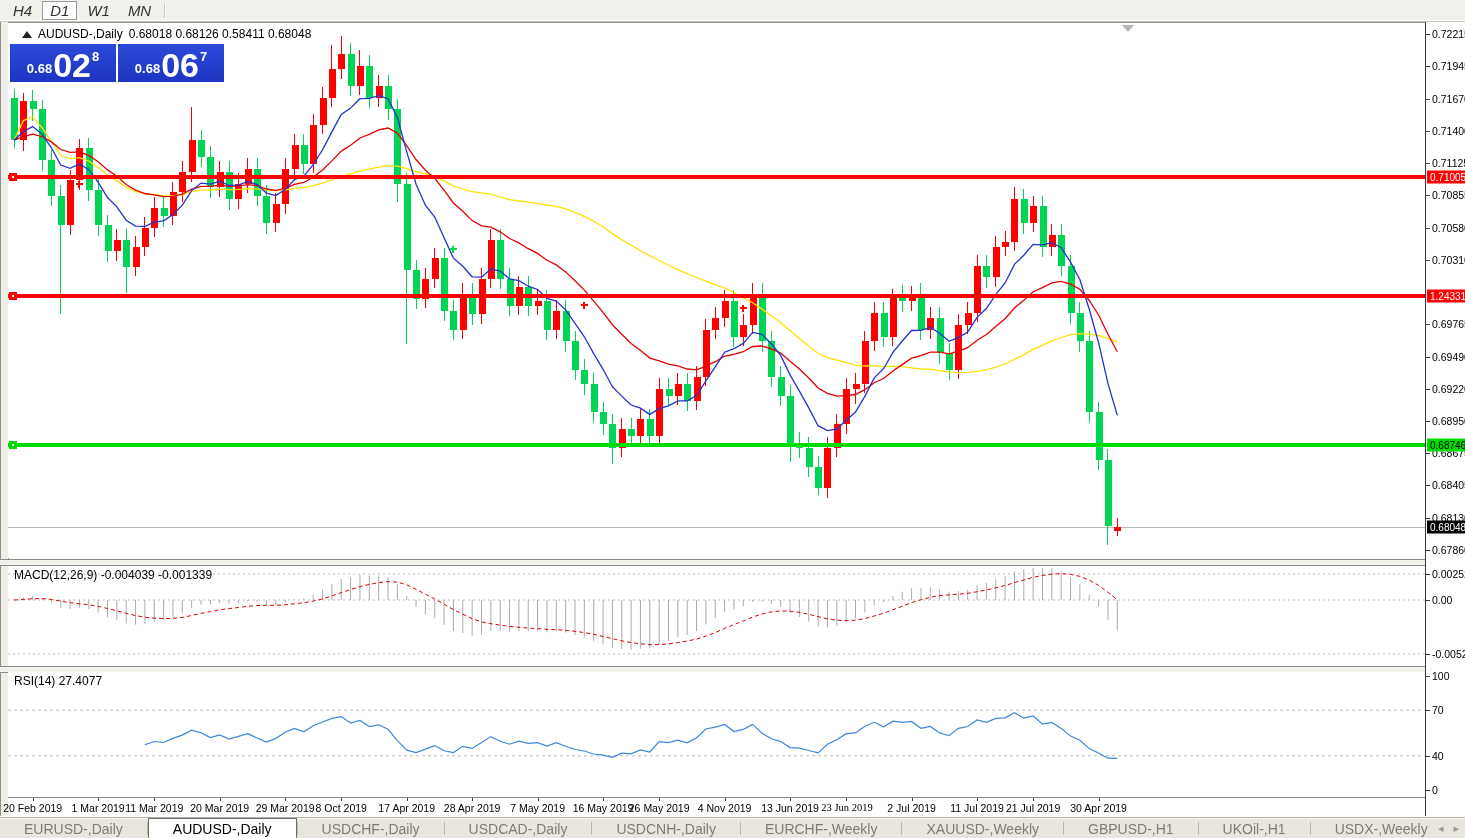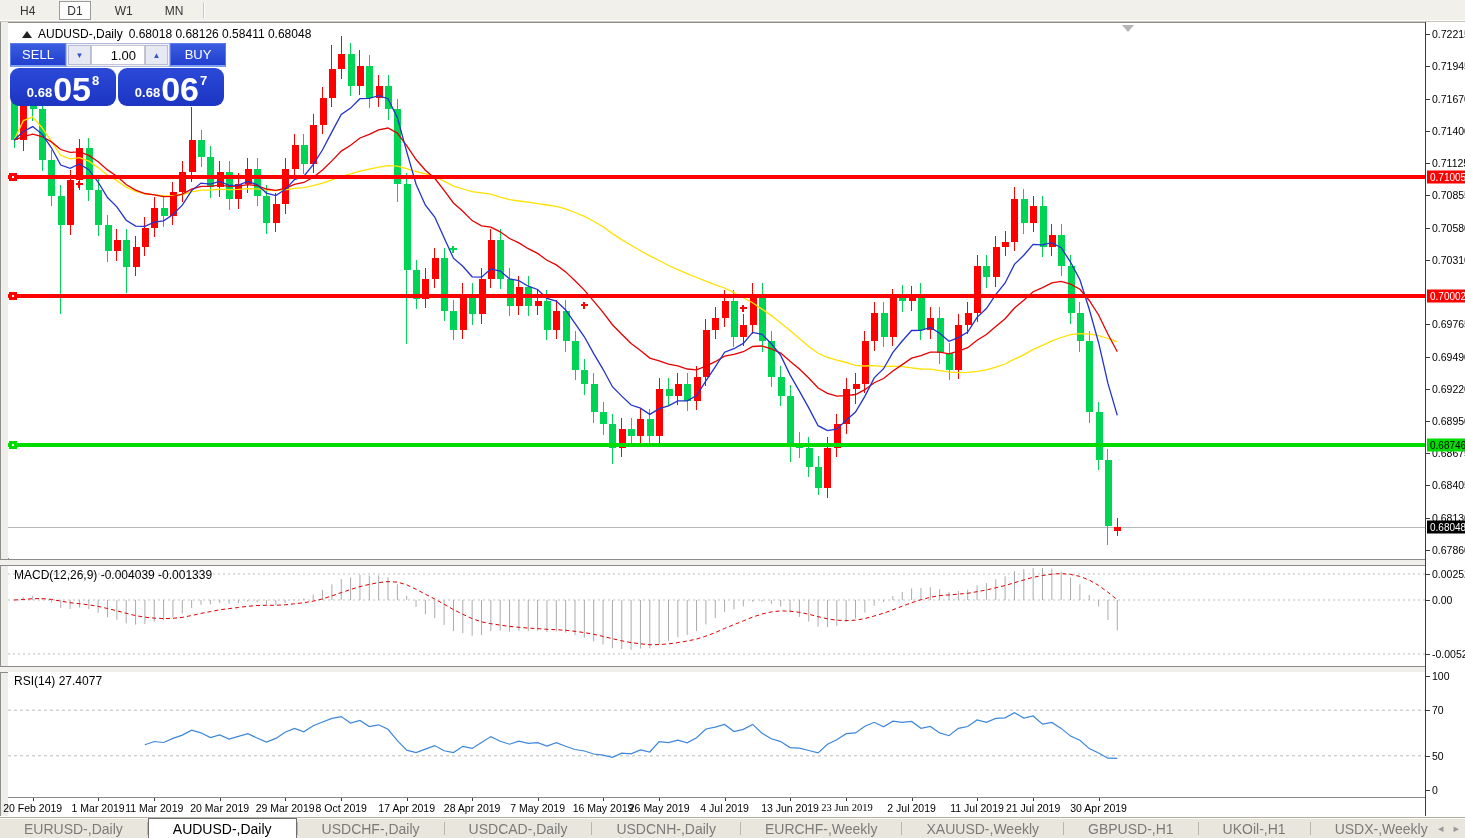--- a/index.html
+++ b/index.html
@@ -2,22 +2,22 @@
 <html><head>
 <meta charset="utf-8">
 <style>
   html,body{margin:0;padding:0;background:#fff;}
   .screen{position:relative;width:1465px;height:838px;background:#fff;overflow:hidden;
           font-family:"Liberation Sans",sans-serif;-webkit-font-smoothing:none;}
 
   
   .toolbar{position:absolute;left:0;top:0;width:1465px;height:21px;background:#f2f0ea;
            border-bottom:1px solid #c9c6bc;box-shadow:inset 0 -1px 0 #ffffff;display:flex;align-items:center;}
-  .tf-btn{height:17px;margin:0 8px;padding:0 7px;font-size:12px;color:#333;display:flex;align-items:center;
-          border:1px solid transparent;background:transparent;cursor:default;}
+  .tf-btn{height:17px;margin:0 1px;padding:0 7px;font-size:15px;color:#333;display:flex;align-items:center;
+          border:1px solid transparent;background:transparent;cursor:default;font-style:italic;}
   .tf-btn.active{background:#fdfdfd;border:1px solid #9a9a9a;}
   .tf-sep{width:1px;height:15px;background:#c9c6bc;border-right:1px solid #fff;margin:0 4px;}
 
   
   .chart-frame{position:absolute;left:0;top:22px;width:1465px;height:795px;background:#fff;border-top:1px solid #8f8f8f;}
   .left-gutter{position:absolute;left:0;top:22px;width:7px;height:794px;background:#f0eee8;
                border-left:1px solid #8f8f8f;border-right:1px solid #8f8f8f;}
 
   .pane{position:absolute;left:8px;width:1417px;background:#fff;}
   .pane svg{position:absolute;left:0;top:0;}
@@ -46,21 +46,21 @@
   .btn-trade{width:54px;background:linear-gradient(#3a5ce0,#2140cf);color:#fff;font-size:13px;
              display:flex;align-items:center;justify-content:center;border:1px solid #5c7ae8;
              border-bottom:2px solid #7fa0f0;cursor:pointer;}
   .spinner{flex:1;display:flex;border:1px solid #aebadf;background:#f2f2f6;padding:1px;}
   .spin-btn{width:21px;background:#e7e9f2;border:1px solid #b9bdd2;color:#3355cc;font-size:8px;
             display:flex;align-items:center;justify-content:center;cursor:pointer;}
   .spin-field{flex:1;background:#fff;border:1px solid #c6c6d2;font-size:13px;color:#000;
               display:flex;align-items:center;justify-content:flex-end;padding-right:8px;}
   .trade-row2{display:flex;margin-top:1px;}
   .price-panel{width:106px;height:38px;background:linear-gradient(#2b49d8,#1c35c2);color:#fff;
-               display:flex;align-items:flex-end;justify-content:center;cursor:pointer;border-radius:9px;}
+               display:flex;align-items:flex-end;justify-content:center;cursor:pointer;}
   .price-panel + .price-panel{margin-left:2px;}
   .pp-prefix{font-size:13px;font-weight:bold;margin-bottom:6px;}
   .pp-big{font-size:34px;font-weight:bold;line-height:34px;margin:0 1px;}
   .pp-sup{font-size:13px;font-weight:bold;margin-bottom:18px;}
 
   
   .axis-col{position:absolute;left:1425px;top:22px;width:40px;height:794px;background:#fff;border-left:1px solid #3a3a3a;}
   .axis-tick{position:absolute;left:0;width:4px;height:1px;background:#3a3a3a;}
   .axis-label{position:absolute;left:6px;font-size:10.5px;color:#000;transform:translateY(-50%);white-space:nowrap;}
   .axis-badge{position:absolute;left:1px;right:1px;height:13px;font-size:10px;line-height:13px;
@@ -363,33 +363,24 @@
         <line x1="735.3" y1="282.19940000000014" x2="735.3" y2="289.19940000000014" stroke="#ff0000" stroke-width="2"></line>
       </svg>
     <div class="chart-header">
       <span class="hdr-tri"></span>
       <span>AUDUSD-,Daily</span>
       <span class="hdr-ohlc">0.68018 0.68126 0.58411 0.68048</span>
     </div>
     <div class="shift-tri"></div>
 
     <div class="trade">
-      <div class="trade-row1">
-        <div class="btn-trade">SELL</div>
-        <div class="spinner">
-          <div class="spin-btn">▼</div>
-          <div class="spin-field">1.00</div>
-          <div class="spin-btn">▲</div>
-        </div>
-        <div class="btn-trade">BUY</div>
-      </div>
       <div class="trade-row2">
         <div class="price-panel">
           <span class="pp-prefix">0.68</span>
-          <span class="pp-big">05</span>
+          <span class="pp-big">02</span>
           <span class="pp-sup">8</span>
         </div>
         <div class="price-panel">
           <span class="pp-prefix">0.68</span>
           <span class="pp-big">06</span>
           <span class="pp-sup">7</span>
         </div>
       </div>
     </div>
   </div>
@@ -563,35 +554,35 @@
       <div class="axis-label" style="top: 398.622px;">0.68950</div>
       <div class="axis-tick" style="top: 431.166px;"></div>
       <div class="axis-label" style="top: 431.166px;">0.68675</div>
       <div class="axis-tick" style="top: 463.118px;"></div>
       <div class="axis-label" style="top: 463.118px;">0.68405</div>
       <div class="axis-tick" style="top: 495.661px;"></div>
       <div class="axis-label" style="top: 495.661px;">0.68130</div>
       <div class="axis-tick" style="top: 527.613px;"></div>
       <div class="axis-label" style="top: 527.613px;">0.67860</div>
       <div class="axis-badge" style="top: 155.434px; background: rgb(255, 0, 0); color: rgb(255, 255, 255);">0.71005</div>
-      <div class="axis-badge" style="top: 274.129px; background: rgb(255, 0, 0); color: rgb(255, 255, 255);">0.70002</div>
+      <div class="axis-badge" style="top: 274.129px; background: rgb(255, 0, 0); color: rgb(255, 255, 255);">1.24331</div>
       <div class="axis-badge" style="top: 422.764px; background: rgb(0, 220, 0); color: rgb(0, 0, 0);">0.68746</div>
       <div class="axis-badge" style="top: 505.365px; background: rgb(0, 0, 0); color: rgb(255, 255, 255);">0.68048</div>
       <div class="axis-tick" style="top: 551.998px;"></div>
       <div class="axis-label" style="top: 551.998px;">0.002522</div>
       <div class="axis-tick" style="top: 578px;"></div>
       <div class="axis-label" style="top: 578px;">0.00</div>
       <div class="axis-tick" style="top: 631.963px;"></div>
       <div class="axis-label" style="top: 631.963px;">-0.005234</div>
       <div class="axis-tick" style="top: 654px;"></div>
       <div class="axis-label" style="top: 654px;">100</div>
       <div class="axis-tick" style="top: 688.2px;"></div>
       <div class="axis-label" style="top: 688.2px;">70</div>
       <div class="axis-tick" style="top: 733.8px;"></div>
-      <div class="axis-label" style="top: 733.8px;">50</div>
+      <div class="axis-label" style="top: 733.8px;">40</div>
       <div class="axis-tick" style="top: 768px;"></div>
       <div class="axis-label" style="top: 768px;">0</div>
     </div>
 
   <div class="date-strip" id="date-strip">
       <div class="date-tick" style="left: 24.7px;"></div>
       <div class="date-label" style="left: 24.7px;">20 Feb 2019</div>
       <div class="date-tick" style="left: 90.15px;"></div>
       <div class="date-label" style="left: 90.15px;">1 Mar 2019</div>
       <div class="date-tick" style="left: 146.25px;"></div>
@@ -606,21 +597,21 @@
       <div class="date-label" style="left: 398.7px;">17 Apr 2019</div>
       <div class="date-tick" style="left: 464.15px;"></div>
       <div class="date-label" style="left: 464.15px;">28 Apr 2019</div>
       <div class="date-tick" style="left: 529.6px;"></div>
       <div class="date-label" style="left: 529.6px;">7 May 2019</div>
       <div class="date-tick" style="left: 595.05px;"></div>
       <div class="date-label" style="left: 595.05px;">16 May 2019</div>
       <div class="date-tick" style="left: 651.15px;"></div>
       <div class="date-label" style="left: 651.15px;">26 May 2019</div>
       <div class="date-tick" style="left: 716.6px;"></div>
-      <div class="date-label" style="left: 716.6px;">4 Jul 2019</div>
+      <div class="date-label" style="left: 716.6px;">4 Nov 2019</div>
       <div class="date-tick" style="left: 782.05px;"></div>
       <div class="date-label" style="left: 782.05px;">13 Jun 2019</div>
       <div class="date-tick" style="left: 838.15px;"></div>
       <div class="date-label" style="left: 839px; font-family: Liberation Serif, serif;">23 Jun 2019</div>
       <div class="date-tick" style="left: 903.6px;"></div>
       <div class="date-label" style="left: 903.6px;">2 Jul 2019</div>
       <div class="date-tick" style="left: 969.05px;"></div>
       <div class="date-label" style="left: 969.05px;">11 Jul 2019</div>
       <div class="date-tick" style="left: 1025.15px;"></div>
       <div class="date-label" style="left: 1025.15px;">21 Jul 2019</div>

